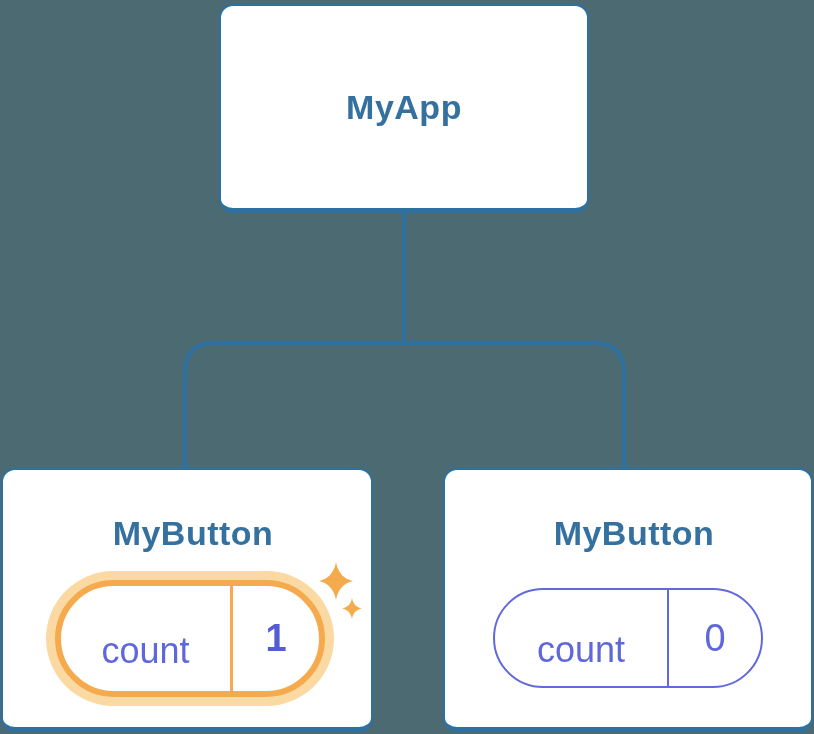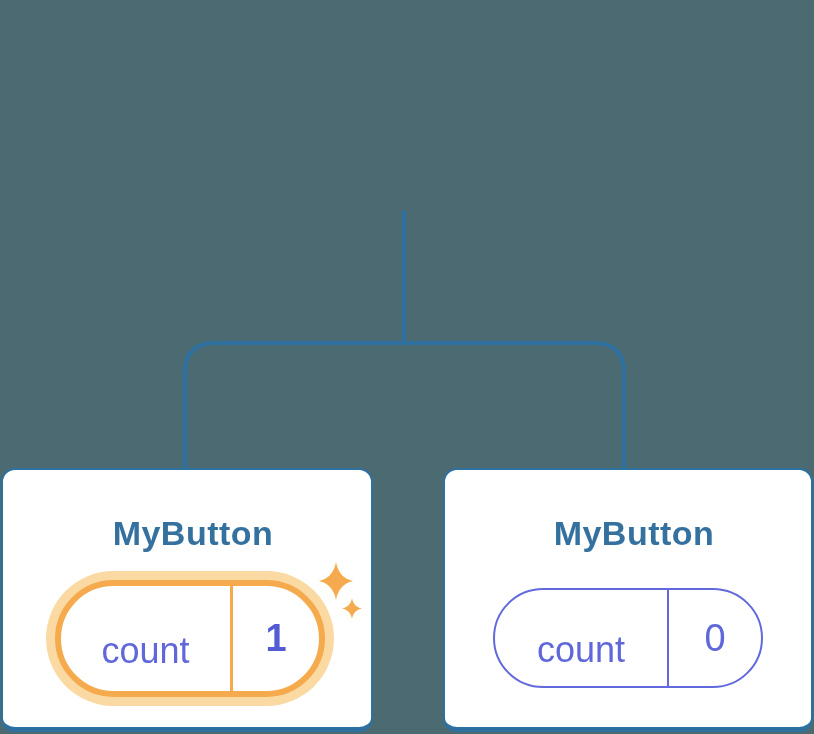--- a/index.html
+++ b/index.html
@@ -91,20 +91,23 @@
 </head>
 <body>
 
 <div class="canvas">
 
   <svg class="connectors" viewBox="0 0 814 734" xmlns="http://www.w3.org/2000/svg">
     <path d="M404 211 L404 343" stroke="#2E71A0" stroke-width="4" fill="none"></path>
     <path d="M185 469 L185 373 Q185 343 215 343 L594 343 Q624 343 624 373 L624 469" stroke="#2E71A0" stroke-width="4" fill="none"></path>
   </svg>
 
+  <div class="card card-app">
+    <span class="card-title">MyApp</span>
+  </div>
 
   <div class="card card-child-left">
     <div class="card-title child-title">MyButton</div>
     <div class="pill pill-updated">
       <div class="pill-key">count</div>
       <div class="pill-sep-orange"></div>
       <div class="pill-val">1</div>
     </div>
   </div>
 

